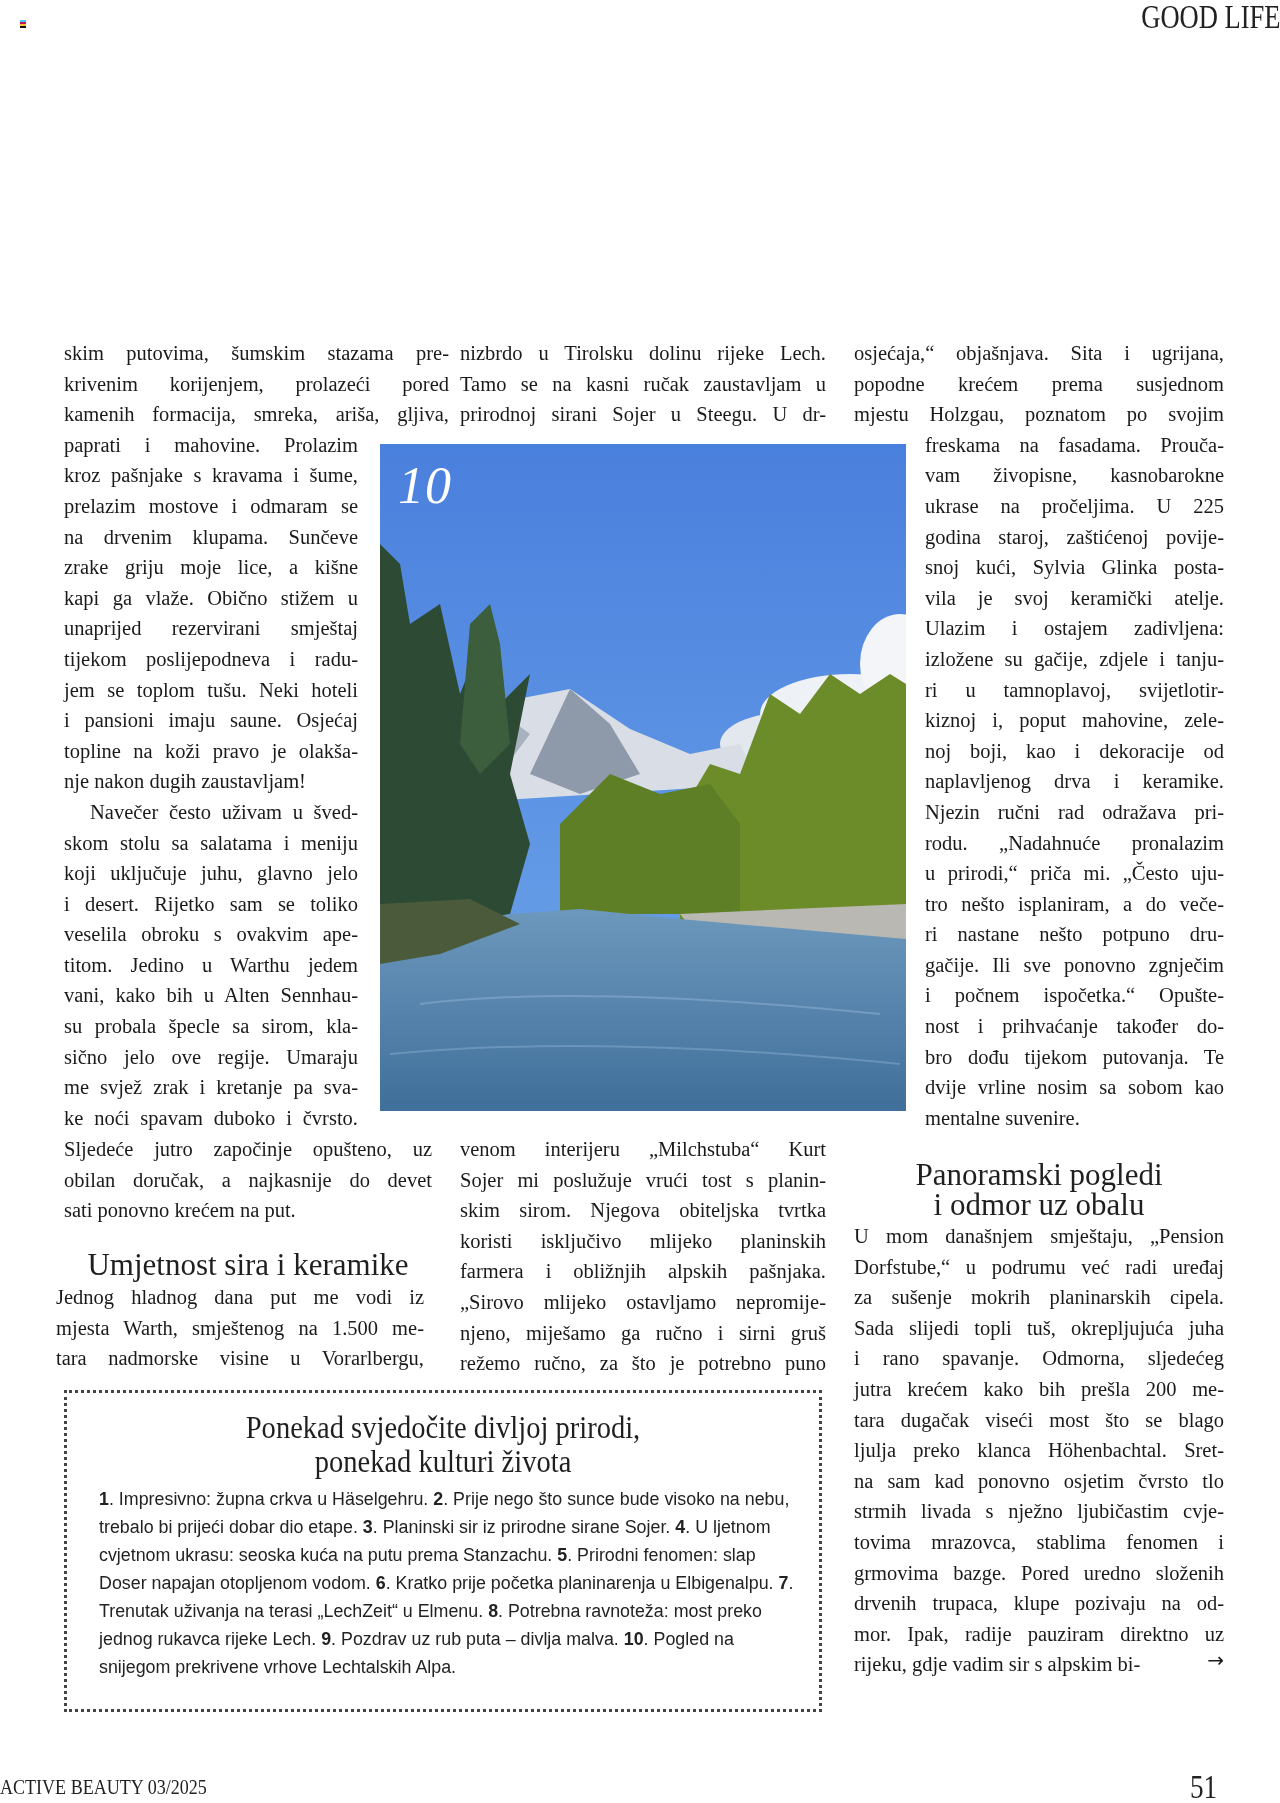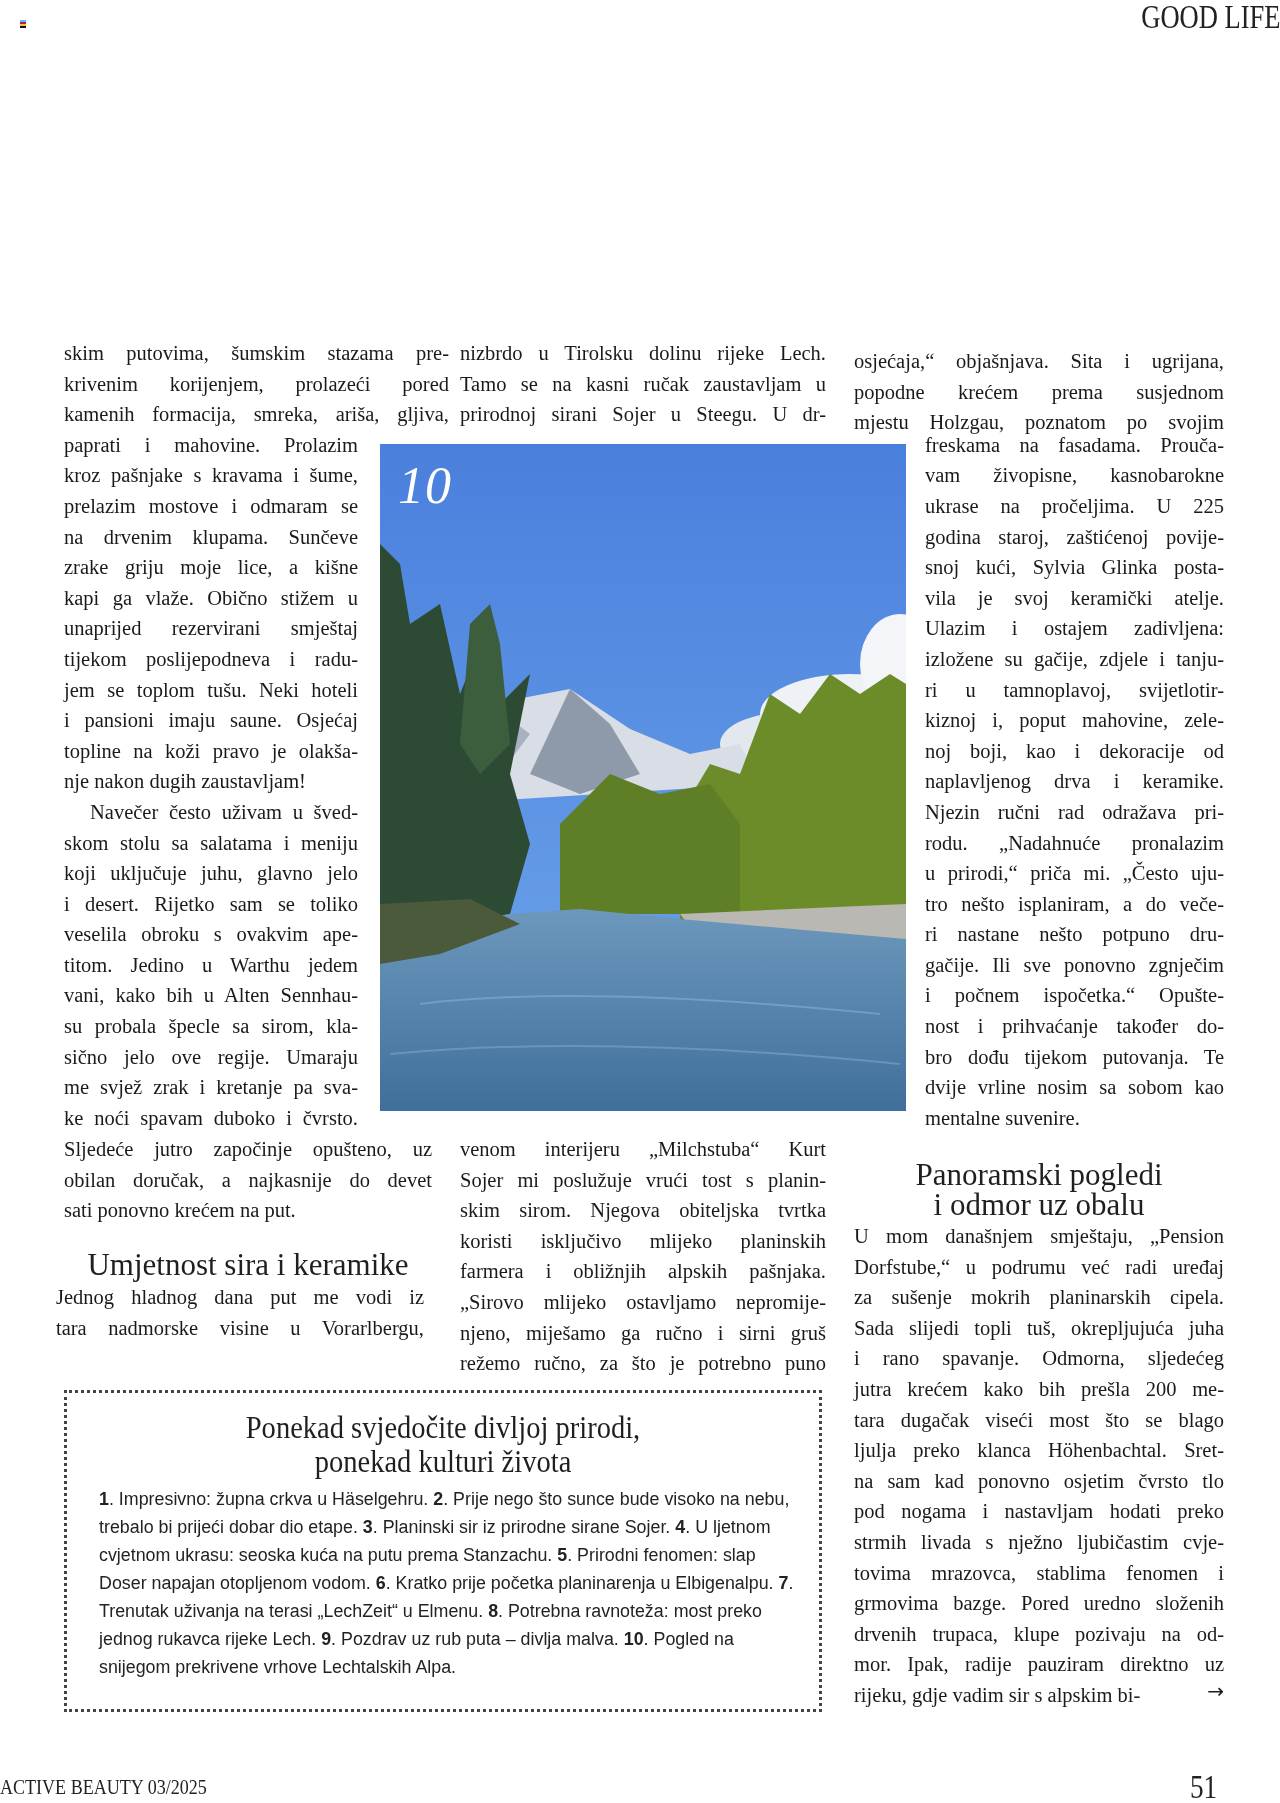--- a/index.html
+++ b/index.html
@@ -73,40 +73,41 @@
   </div>
 <div class="body-text" id="col1-bot" style="left:64px; top:1134px; width:368px;">
     <span class="line">Sljedeće jutro započinje opušteno, uz</span>
     <span class="line">obilan doručak, a najkasnije do devet</span>
     <span class="line last">sati ponovno krećem na put.</span>
   </div>
 
 <div class="subhead" style="left:64px; top:1250px; width:368px;">Umjetnost sira i keramike</div>
 <div class="body-text" id="col1-after" style="left:56px; top:1282px; width:368px;">
     <span class="line">Jednog hladnog dana put me vodi iz</span>
+    <span class="line">mjesta Warth, smještenog na 1.500 me-</span>
     <span class="line">tara nadmorske visine u Vorarlbergu,</span>
   </div>
 
 <div class="body-text" id="col2-top" style="left:460px; top:338px; width:366px;">
     <span class="line">nizbrdo u Tirolsku dolinu rijeke Lech.</span>
     <span class="line">Tamo se na kasni ručak zaustavljam u</span>
     <span class="line">prirodnoj sirani Sojer u Steegu. U dr-</span>
   </div>
 <div class="body-text" id="col2-bot" style="left:460px; top:1134px; width:366px;">
     <span class="line">venom interijeru „Milchstuba“ Kurt</span>
     <span class="line">Sojer mi poslužuje vrući tost s planin-</span>
     <span class="line">skim sirom. Njegova obiteljska tvrtka</span>
     <span class="line">koristi isključivo mlijeko planinskih</span>
     <span class="line">farmera i obližnjih alpskih pašnjaka.</span>
     <span class="line">„Sirovo mlijeko ostavljamo nepromije-</span>
     <span class="line">njeno, miješamo ga ručno i sirni gruš</span>
     <span class="line">režemo ručno, za što je potrebno puno</span>
   </div>
 
-<div class="body-text" id="col3-top" style="left:854px; top:338px; width:370px;margin-top:8px;">
+<div class="body-text" id="col3-top" style="left:854px; top:338px; width:370px;">
     <span class="line">osjećaja,“ objašnjava. Sita i ugrijana,</span>
     <span class="line">popodne krećem prema susjednom</span>
     <span class="line">mjestu Holzgau, poznatom po svojim</span>
   </div>
 <div class="body-text" id="col3-narrow" style="left:925px; top:429.8px; width:299px;">
     <span class="line">freskama na fasadama. Prouča-</span>
     <span class="line">vam živopisne, kasnobarokne</span>
     <span class="line">ukrase na pročeljima. U 225</span>
     <span class="line">godina staroj, zaštićenoj povije-</span>
     <span class="line">snoj kući, Sylvia Glinka posta-</span>
@@ -137,21 +138,20 @@
 <div class="body-text" id="col3-after" style="left: 854px; top: 1221px; width: 370px; position: absolute;">
     <span class="line">U mom današnjem smještaju, „Pension</span>
     <span class="line">Dorfstube,“ u podrumu već radi uređaj</span>
     <span class="line">za sušenje mokrih planinarskih cipela.</span>
     <span class="line">Sada slijedi topli tuš, okrepljujuća juha</span>
     <span class="line">i rano spavanje. Odmorna, sljedećeg</span>
     <span class="line">jutra krećem kako bih prešla 200 me-</span>
     <span class="line">tara dugačak viseći most što se blago</span>
     <span class="line">ljulja preko klanca Höhenbachtal. Sret-</span>
     <span class="line">na sam kad ponovno osjetim čvrsto tlo</span>
-    <span class="line">pod nogama i nastavljam hodati preko</span>
     <span class="line">strmih livada s nježno ljubičastim cvje-</span>
     <span class="line">tovima mrazovca, stablima fenomen i</span>
     <span class="line">grmovima bazge. Pored uredno složenih</span>
     <span class="line">drvenih trupaca, klupe pozivaju na od-</span>
     <span class="line">mor. Ipak, radije pauziram direktno uz</span>
     <span class="line last" style="text-align-last: left;">rijeku, gdje vadim sir s alpskim bi-</span>
     <span class="arrow" style="position: absolute; right: 0px; bottom: 4px;">→</span>
   </div>
 
 <div class="photo">

